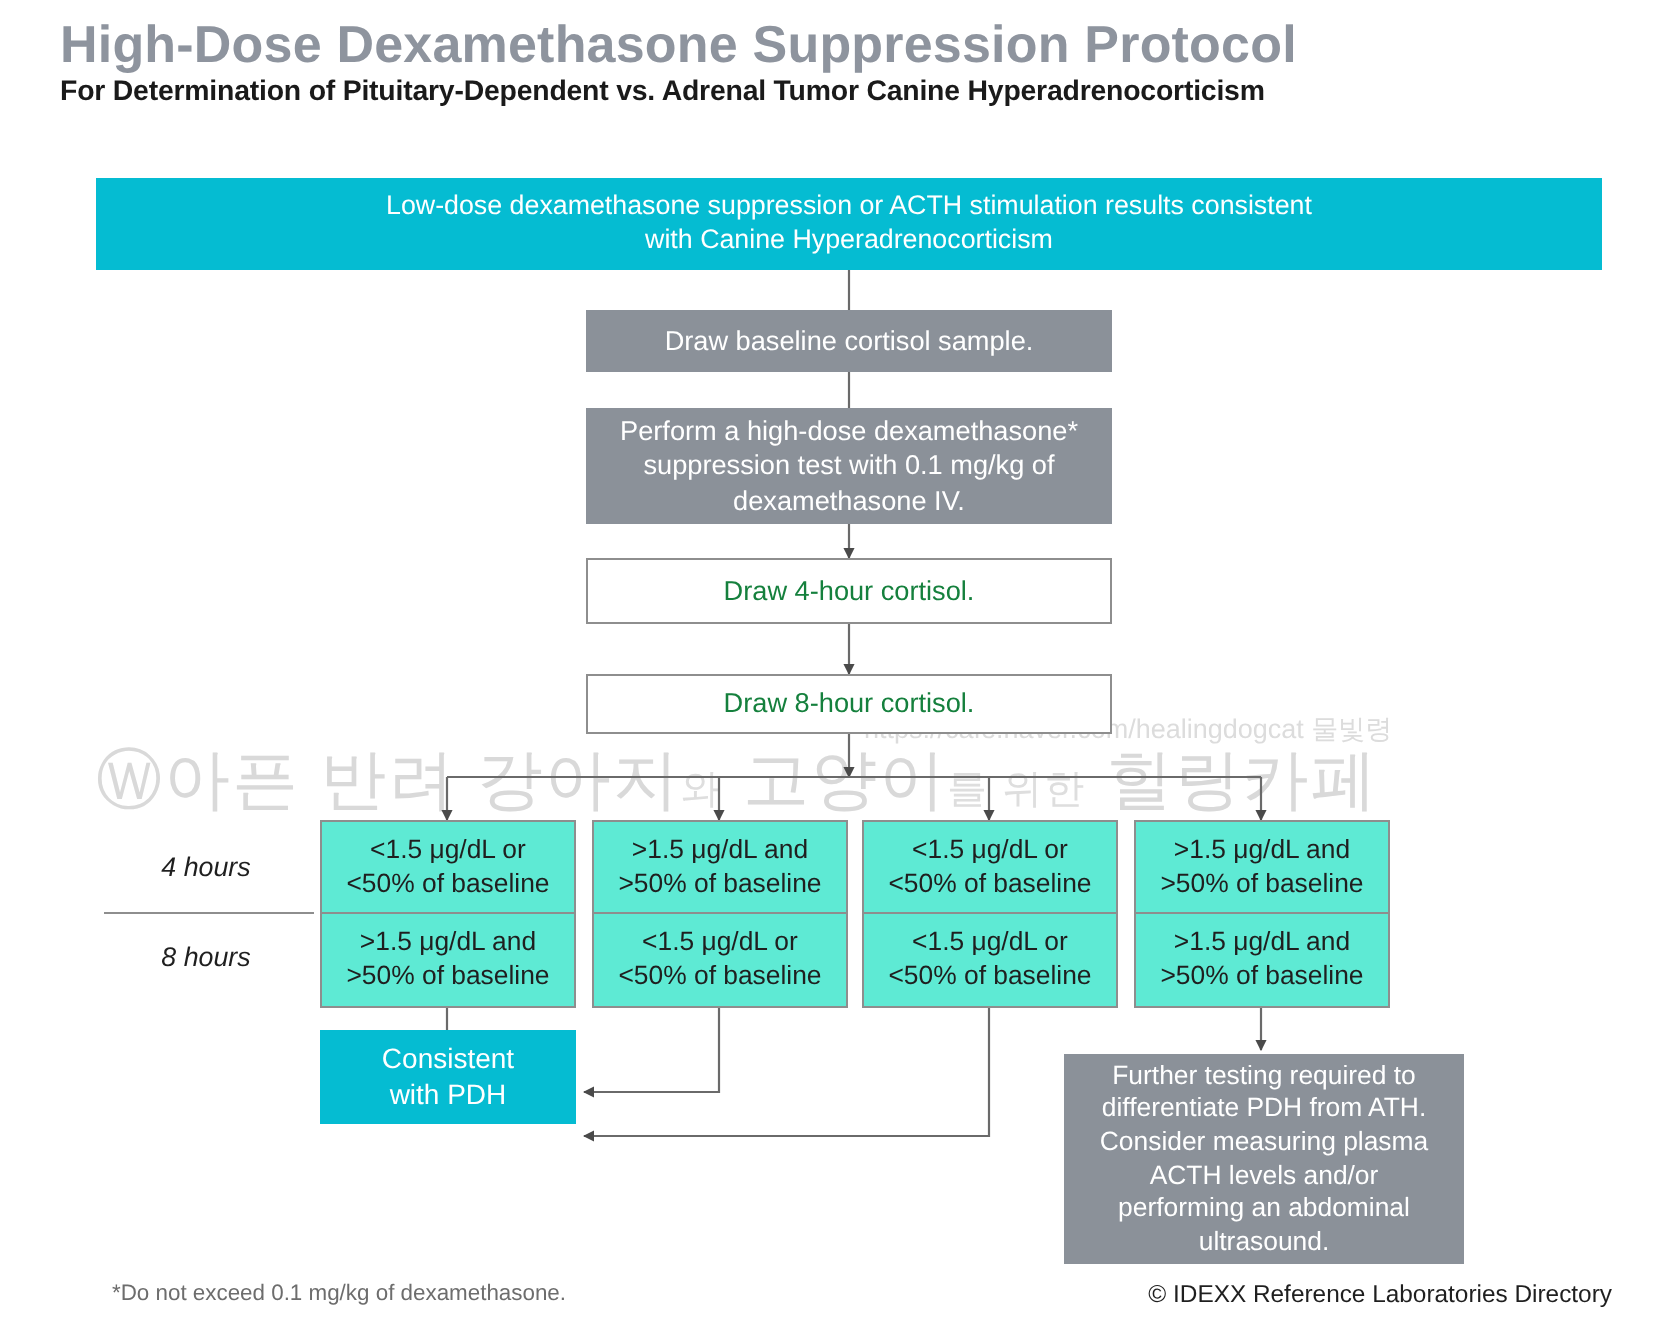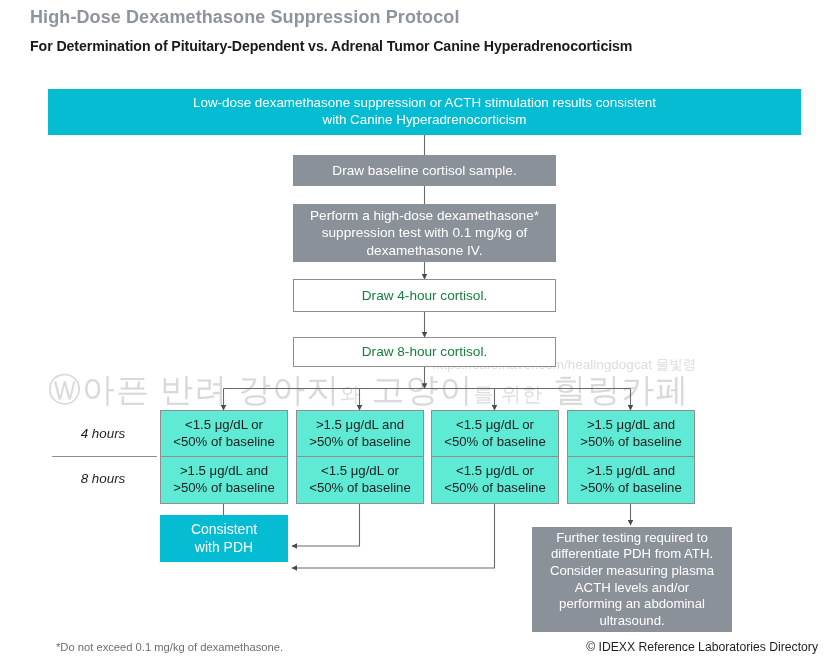--- a/index.html
+++ b/index.html
@@ -17,21 +17,21 @@
     height: 660px;
     overflow: hidden;
     background: #ffffff;
   }
 
   
   #title {
     position: absolute;
     left: 30px;
     top: 7px;
-    font-size: 18px;
+    font-size: 26px;
     font-weight: bold;
     color: #8e949e;
     letter-spacing: 0.1px;
     white-space: nowrap;
   }
   #subtitle {
     position: absolute;
     left: 30px;
     top: 38px;
     font-size: 14.2px;
@@ -125,21 +125,21 @@
   #footnote {
     position: absolute;
     left: 56px;
     top: 641px;
     font-size: 11.2px;
     color: #6d6d6d;
     white-space: nowrap;
   }
   #credit {
     position: absolute;
-    right: 22px;
+    right: 34px;
     top: 640px;
     font-size: 12.2px;
     color: #1f1f1f;
     white-space: nowrap;
     margin-left: 16px;
   }
 </style>
 </head>
 <body>
 

